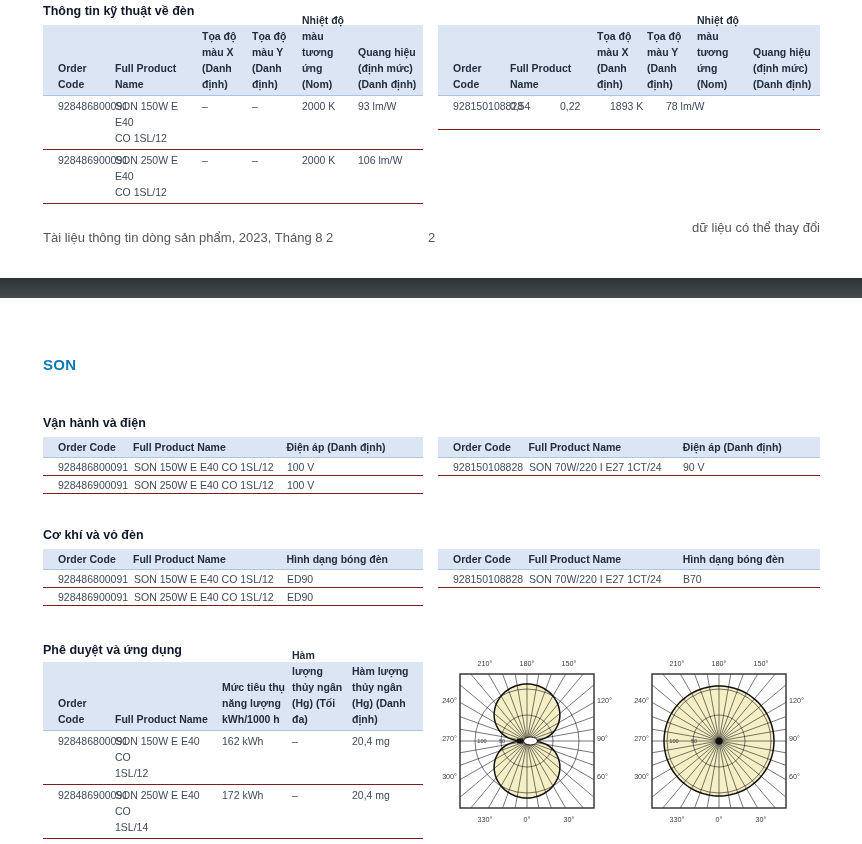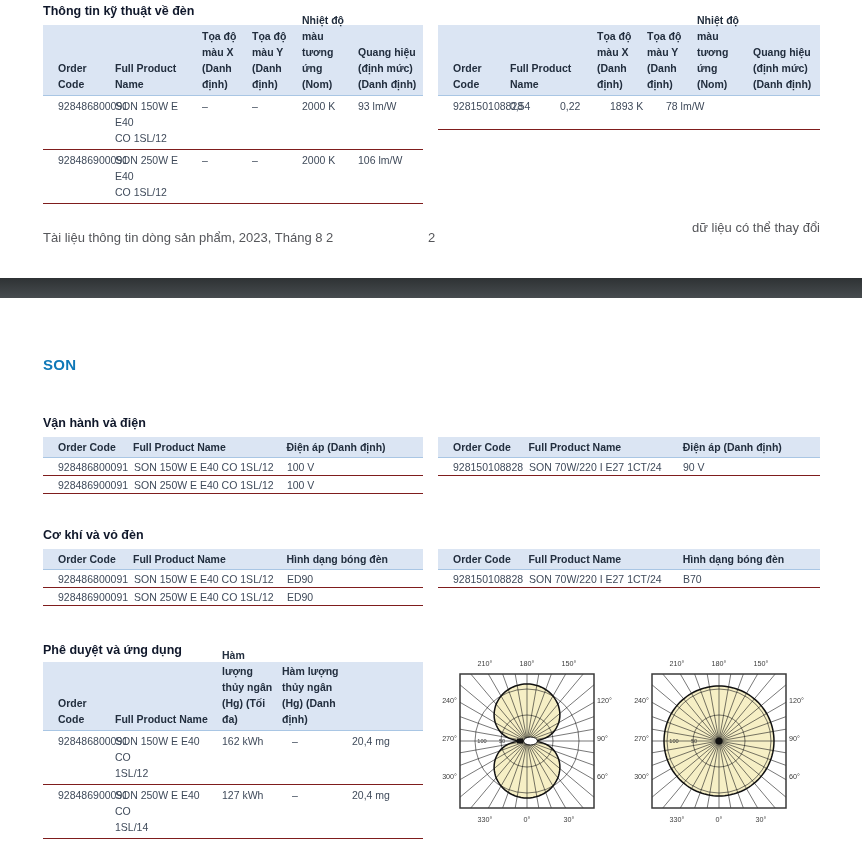--- a/index.html
+++ b/index.html
@@ -184,41 +184,44 @@
       <span class="c2">B70</span>
     </div>
   </div>
 
   <div class="abs h1" style="left:43px;top:643px;">Phê duyệt và ứng dụng</div>
 
   <div class="tbl atable" style="left:43px;top:662px;width:380px;">
     <div class="thead">
       <span class="c0">Order Code</span>
       <span class="c1">Full Product Name</span>
+      <span class="c2">Mức tiêu thụ
+năng lượng
+kWh/1000 h</span>
       <span class="c3">Hàm lượng
 thủy ngân
 (Hg) (Tối đa)</span>
       <span class="c4">Hàm lượng
 thủy ngân
 (Hg) (Danh
 định)</span>
     </div>
     <div class="trow">
       <span class="c0">928486800091</span>
       <span class="c1">SON 150W E E40 CO
 1SL/12</span>
       <span class="c2">162 kWh</span>
       <span class="c3">–</span>
       <span class="c4">20,4 mg</span>
     </div>
     <div class="trow">
       <span class="c0">928486900091</span>
       <span class="c1">SON 250W E E40 CO
 1SL/14</span>
-      <span class="c2">127 kWh</span>
+      <span class="c2">172 kWh</span>
       <span class="c3">–</span>
       <span class="c4">20,4 mg</span>
     </div>
     <div class="trow">
       <span class="c0">928150108828</span>
       <span class="c1">SON 70W/220 I E27
 1CT/24</span>
       <span class="c2">72 kWh</span>
       <span class="c3">16,3 mg</span>
       <span class="c4">16,3 mg</span>

